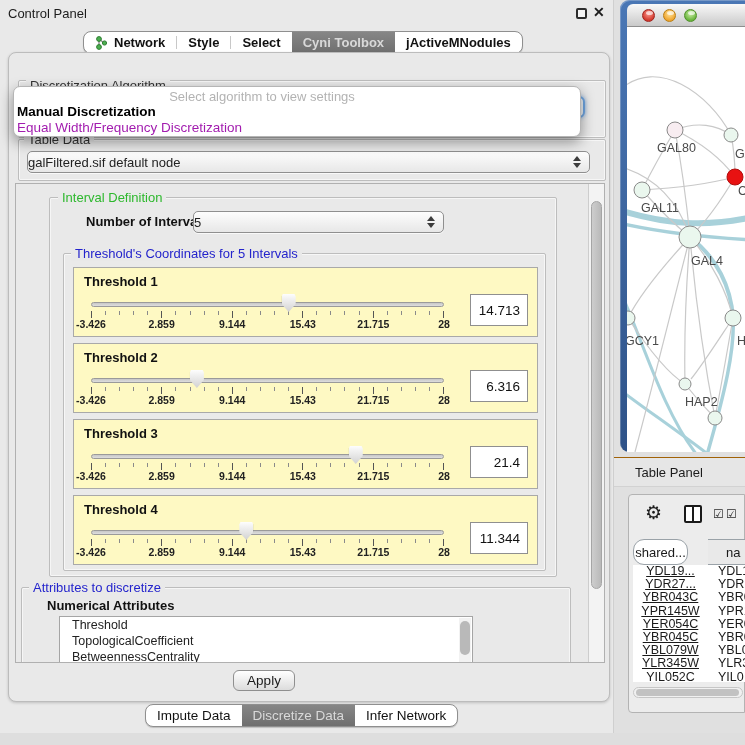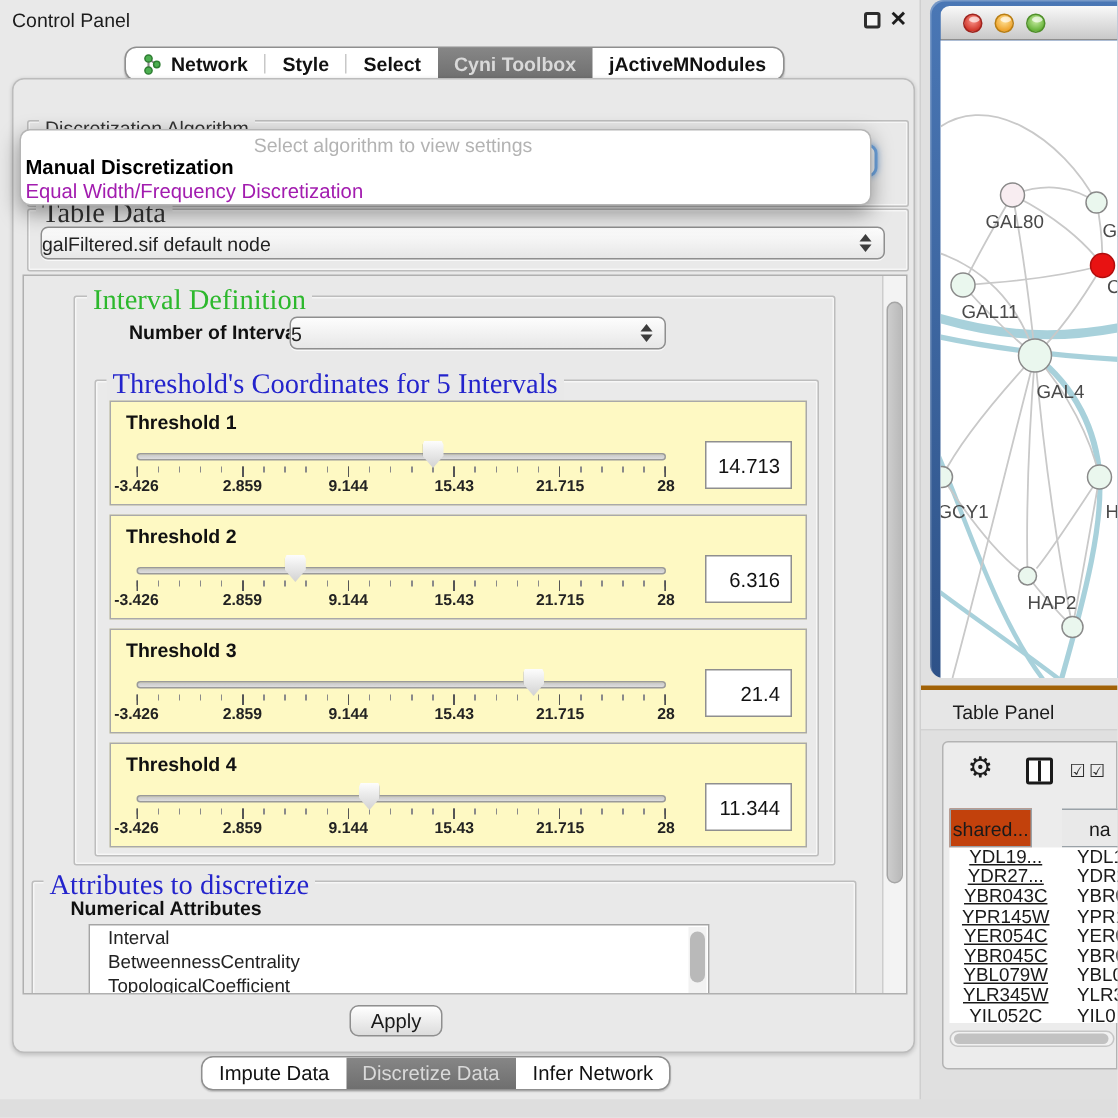--- a/index.html
+++ b/index.html
@@ -11,26 +11,26 @@
   .cp-bg { left:0; top:0; width:614px; height:733px; background:#e9e9e9; border-right:1px solid #cfcfcf; }
   .cp-title { left:8px; top:6px; font-size:13px; color:#1c1c1c; }
   .float-ic { left:576px; top:8px; width:11px; height:11px; border:2px solid #2d2d2d; border-radius:2px; background:#f5f5f5; }
   .close-ic { left:593px; top:4px; font-size:14px; font-weight:bold; color:#1d1d1d; }
 
   .tabbar { height:23px; border:1px solid #8f8f8f; border-radius:8px; background:#fff; display:flex; align-items:stretch; overflow:hidden; font-size:13px; box-shadow:0 1px 1px rgba(0,0,0,.18); }
   .tab { display:flex; align-items:center; padding:0 11px; color:#111; white-space:nowrap; }
   .tab.sel { background:linear-gradient(#868686,#6f6f6f); color:#d9d9d9; }
   .vsep { width:1px; background:#c8c8c8; margin:4px 0; }
   .tabbar-top { left:83px; top:31px;font-weight:bold; }
-  .tabbar-bottom { left:134px; top:704px; }
+  .tabbar-bottom { left:145px; top:704px; }
 
   .mainpanel { left:8px; top:52px; width:602px; height:650px; background:#e9e9e9; border:1px solid #bcbcbc; border-radius:8px; box-shadow:0 1px 3px rgba(0,0,0,.18); }
 
   .groupbox { border:1px solid #bdbdbd; border-radius:2px; box-shadow:inset 0 0 0 1px rgba(255,255,255,.6); }
-  .grouptitle { position:absolute; padding:0 4px; background:#e9e9e9; font-size:19px; color:#333; white-space:nowrap;font-family:Liberation Serif, serif; }
+  .grouptitle { position:absolute; padding:0 4px; background:#e9e9e9; font-size:13px; color:#333; white-space:nowrap; }
   .gt-green { color:#2db82d; }
   .gt-blue  { color:#2424cc; }
 
   .combo { background:linear-gradient(#fdfdfd,#e7e7e7); border:1px solid #8f8f8f; border-radius:5px; display:flex; align-items:center; font-size:13px; color:#222; padding-left:0; box-shadow:0 1px 0 rgba(255,255,255,.7); }
   .spinner { position:absolute; right:8px; top:50%; transform:translateY(-50%); display:flex; flex-direction:column; gap:2px; }
   .spinner i { display:block; width:0; height:0; border-left:4px solid transparent; border-right:4px solid transparent; }
   .spin-up { border-bottom:5px solid #3c3c3c; }
   .spin-dn { border-top:5px solid #3c3c3c; }
 
   
@@ -69,29 +69,29 @@
   .netwin { left:620px; top:0; width:125px; height:452px; background:linear-gradient(180deg,#4a77b5,#2e5288); border-radius:9px 0 0 9px; box-shadow:inset 1px 1px 0 rgba(255,255,255,.25); }
   .net-titlebar { left:627px; top:4px; width:118px; height:23px; background:linear-gradient(#f9f9f9,#c9c9c9); border-radius:6px 0 0 0; border-bottom:1px solid #8e8e8e; }
   .light { position:absolute; top:5px; width:13px; height:13px; border-radius:50%; }
   .light::after { content:""; position:absolute; left:3px; top:1px; width:7px; height:4px; border-radius:50%; background:rgba(255,255,255,.65); }
   .l-red   { left:15px; background:radial-gradient(circle at 50% 35%,#fa958c,#d23a2e 70%); border:1px solid #9e241f; }
   .l-yel   { left:36px; background:radial-gradient(circle at 50% 35%,#ffe399,#efa52f 70%); border:1px solid #b87e14; }
   .l-grn   { left:57px; background:radial-gradient(circle at 50% 35%,#c9eda4,#6ab53d 70%); border:1px solid #4f8f2a; }
   .net-canvas { left:627px; top:27px; width:118px; height:425px; background:#fff; overflow:hidden; }
 
   
-  .tp-strip { left:614px; top:457px; width:131px; height:30px; background:#e6e6e6; border-top:3px solid #a16207; border-bottom:1px solid #d2d2d2; }
+  .tp-strip { left:614px; top:457px; width:131px; height:30px; background:#e6e6e6; border-top:1px solid #a16207; border-bottom:1px solid #d2d2d2; }
   .tp-title { position:absolute; left:21px; top:7px; font-size:13px; color:#1c1c1c; }
   .tbl-outer { left:628px; top:494px; width:117px; height:219px; background:#ececec; border:1px solid #b3b3b3; border-radius:4px 0 0 4px; }
   .gear { position:absolute; left:16px; top:8px; font-size:19px; color:#1d1d1d; line-height:19px; }
   .spliticon { position:absolute; left:55px; top:10px; width:18px; height:18px; border:2px solid #1a1a1a; border-radius:2px; background:#fff; }
   .spliticon::after { content:""; position:absolute; left:6px; top:0; bottom:0; width:2px; background:#1a1a1a; }
   .chk { position:absolute; top:12px; font-size:12px; color:#2a2a2a; }
   .tblhead { position:absolute; top:44px; height:26px; display:flex; align-items:center; justify-content:center; font-size:13px; border:1px solid #9aa2a8; }
-  .col1h { left:4px; width:55px; background:#c2410c; }
+  .col1h { left:4px; width:55px; background:#ffffff;border-radius:11px; }
   .col2h { left:79px; width:120px; background:#e9e9e9; border-left:none; justify-content:flex-start; padding-left:18px; }
   .tblrows { position:absolute; left:4px; top:70px; width:195px; height:117px; background:#fff; overflow:hidden; font-size:12.5px; }
   .trow { display:flex; height:13.2px; line-height:13.2px; }
   .trow .c1 { width:75px; text-align:center;text-decoration:underline; }
   .trow .c2 { width:120px; padding-left:10px; }
   .hsb { position:absolute; left:4px; top:192px; width:110px; height:11px; background:#f1f1f1; border:1px solid #c6c6c6; border-radius:6px; }
   .hsb i { position:absolute; left:2px; top:1px; height:7px; width:103px; background:#c2c2c2; border-radius:5px; }
 
   .bottomstrip { left:0; top:733px; width:745px; height:12px; background:#dedede; }
   svg text { font-family:"Liberation Sans",sans-serif; }
@@ -237,23 +237,23 @@
       <span style="left:80%">21.715</span>
         <span style="left:100%">28</span>
     </div>
     <div class="valuebox">11.344</div>
   </div>
 
   <div class="abs groupbox" style="left:5px;top:403px;width:550px;height:85px;"></div>
   <div class="abs grouptitle gt-blue" style="left:13px;top:396px;">Attributes to discretize</div>
   <div class="abs" style="left:31px;top:414px;font-size:13px;font-weight:bold;color:#111;">Numerical Attributes</div>
   <div class="attr-list">
-    <div class="row">Interval</div>
+    <div class="row">Threshold</div>
+    <div class="row">TopologicalCoefficient</div>
     <div class="row">BetweennessCentrality</div>
-    <div class="row">TopologicalCoefficient</div>
     <div class="list-vsb">
         <i></i>
       </div>
   </div>
 
   <div class="vsb-track">
       <div class="vsb-thumb"></div>
     </div>
 </div>
 

